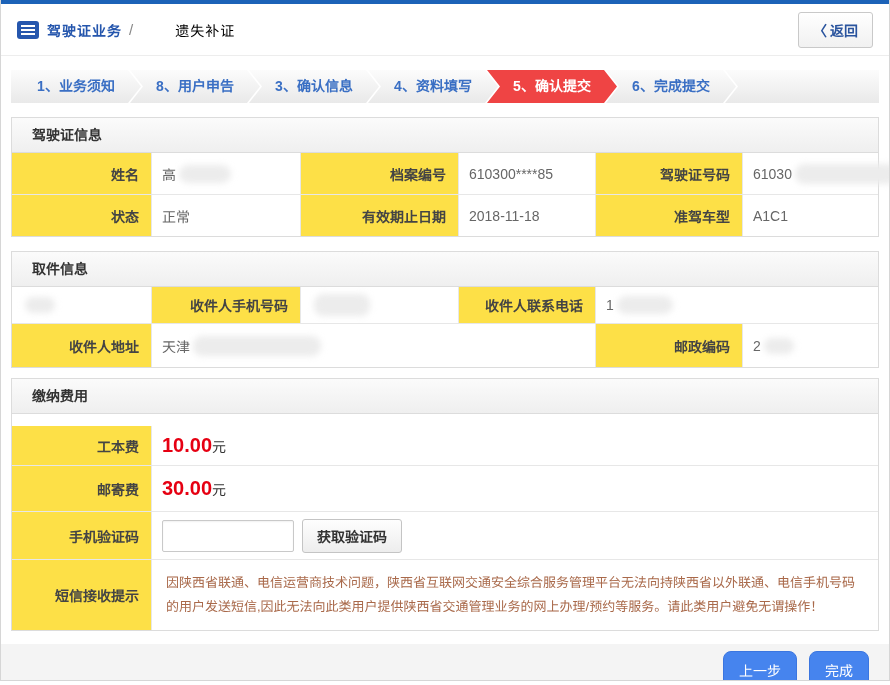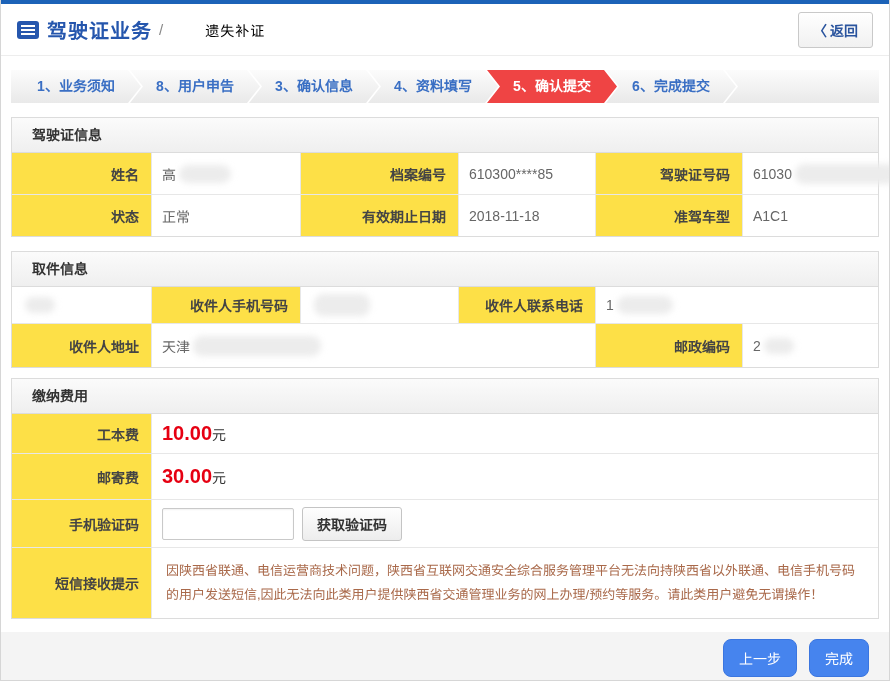--- a/index.html
+++ b/index.html
@@ -3,21 +3,21 @@
 <meta charset="utf-8">
 <style>
   * { margin:0; padding:0; box-sizing:border-box; }
   body { background:#fff; font-family:"Liberation Sans","DejaVu Sans",sans-serif; width:890px; }
   .page { width:890px; height:681px; background:#fff; border:1px solid #d6d6d6; border-top:none; position:relative; overflow:hidden; }
   .topbar { height:4px; background:#1c63b8; width:100%; }
 
   
   .header { height:52px; display:flex; align-items:center; padding:0 16px; border-bottom:1px solid #ededed; }
   .hicon { display:inline-flex; margin-right:8px; }
-  .htitle { font-size:20px; font-weight:bold; color:#2556ad; letter-spacing:1px; }
+  .htitle { font-size:14px; font-weight:bold; color:#2556ad; letter-spacing:1px; }
   .hslash { font-size:15px; color:#888; margin:0 7px; }
   .hsub { font-size:14px; color:#000000; letter-spacing:1px;margin-left:35px; }
   .back-btn { margin-left:auto; padding:7px 14px; background:linear-gradient(180deg,#ffffff,#f1f1f1); border:1px solid #c9c9c9; border-radius:3px; color:#2a549e; font-size:14px; font-weight:bold; cursor:pointer; font-family:inherit; display:flex; align-items:center; gap:3px; }
 
   
   .wizard { margin:14px 10px 0 10px; height:33px; display:flex; }
   .step { width:130px; height:33px; line-height:33px; text-align:center; font-size:14px; font-weight:bold; color:#3a6fc4; background:linear-gradient(180deg,#fcfcfc,#e9e9e9); clip-path:polygon(0 0, calc(100% - 13px) 0, 100% 50%, calc(100% - 13px) 100%, 0 100%, 13px 50%); cursor:pointer; }
   .step.first { clip-path:polygon(0 0, calc(100% - 13px) 0, 100% 50%, calc(100% - 13px) 100%, 0 100%); }
   .step + .step, .step-filler { margin-left:-11px; }
   .step.active { background:#ef4444; color:#fff; }
@@ -31,21 +31,21 @@
   .row:last-child { border-bottom:none; }
   .row6 { grid-template-columns:140px 149px 158px 137px 147px 1fr; }
   .rowAddr { grid-template-columns:140px 444px 147px 1fr; }
   .row2 { grid-template-columns:140px 1fr; }
   .cell { display:flex; align-items:center; padding:0 10px; font-size:14px; border-right:1px solid #e7e7e7; min-height:41px; }
   .cell:last-child { border-right:none; }
   .cell-l { justify-content:flex-end; background:#fde047; color:#444; font-weight:bold; padding-right:12px; text-align:right; }
   .cell-v { color:#666; }
   .h36 .cell { min-height:36px; }
   .h43 .cell { min-height:43px; }
-  .h39 .cell { min-height:39px; }
+  .h39 .cell { min-height:39px;margin-top:12px; }
   .h45 .cell { min-height:45px; }
   .h47 .cell { min-height:47px; }
 
   .blur { display:inline-block; vertical-align:middle; background:#ececec; border-radius:9px; filter:blur(3px); margin-left:3px; }
 
   .amt { color:#e60012; font-weight:bold; font-size:20px; }
   .unit { color:#333; font-size:14px; }
 
   .code-input { width:132px; height:32px; border:1px solid #c9c9c9; border-radius:2px; box-shadow:inset 0 1px 2px rgba(0,0,0,0.06); padding:0 8px; font-size:14px; font-family:inherit; }
   .code-btn { height:34px; margin-left:8px; padding:0 14px; background:linear-gradient(180deg,#fefefe,#ededed); border:1px solid #c4c4c4; border-radius:3px; font-size:14px; font-weight:bold; color:#333; cursor:pointer; font-family:inherit; }

